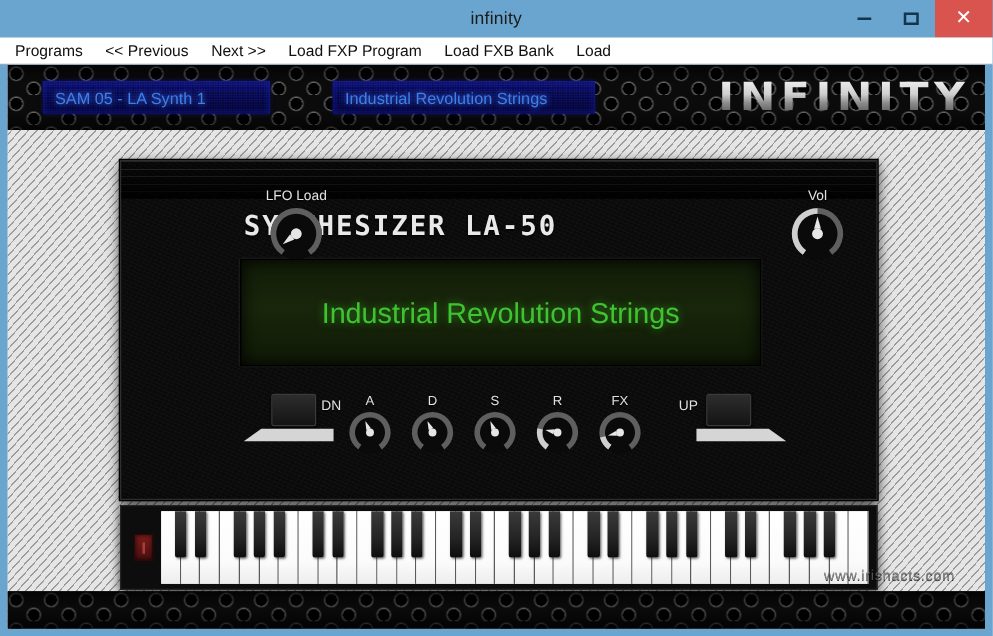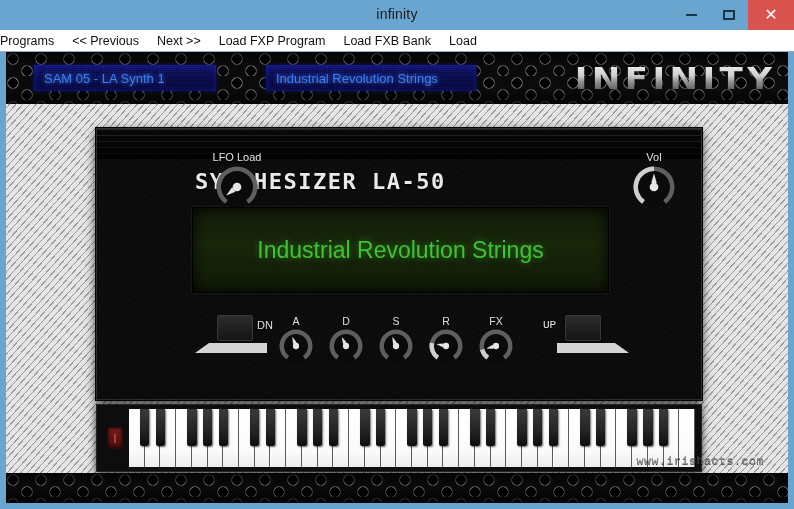--- a/index.html
+++ b/index.html
@@ -33,21 +33,21 @@
   #btn-max{right:46px;width:38px;}
   #btn-close{right:0;width:46px;background:#d9534f;color:#fff;font-size:16px;}
   .glyph-min{display:block;width:11px;height:2px;background:#13354d;}
   .glyph-max{display:block;width:12px;height:10px;border:2px solid #13354d;box-sizing:border-box;}
 
   
   #menubar{
     position:absolute;left:0;top:30px;width:794px;height:22px;
     background:#ffffff;border-bottom:1px solid #9ab;
     display:flex;align-items:center;
-    padding-left:0;box-sizing:border-box;
+    padding-left:12px;box-sizing:border-box;
   }
   .menu-item{
     font-size:12.5px;color:#101010;margin-right:18px;white-space:nowrap;
     cursor:default;
   }
 
   
   #plugin{
     position:absolute;left:6px;top:52px;width:782px;height:451px;
     background:#e5e5e5;
@@ -214,21 +214,21 @@
   }
   #updn-dn .sqbtn{left:22px;}
   #updn-up .sqbtn{left:16px;}
   #updn-dn .wedge{left:0;}
   #updn-up .wedge{left:8px;}
   .updn .updn-text{
     position:absolute;top:4px;font-size:11px;color:#e2e2e2;
     text-shadow:0 1px 1px #000;
   }
   #updn-dn .updn-text{left:62px;}
-  #updn-up .updn-text{left:-6px;font-family:Liberation Mono, monospace;}
+  #updn-up .updn-text{left:-6px;}
 
   
   #keyboard-wrap{
     position:absolute;left:90px;top:352px;width:604px;height:66px;
     background:#0d0d0d;border:1px solid #242424;
     box-shadow:0 2px 8px rgba(0,0,0,.8);
     overflow:hidden;
   }
   #midi-led{
     position:absolute;left:10px;top:22px;width:14px;height:20px;
@@ -256,21 +256,20 @@
     border-radius:0 0 2px 2px;
     box-shadow:1px 1px 2px rgba(0,0,0,.6);
     z-index:3;
   }
 
   
   #watermark{
     position:absolute;right:24px;bottom:36px;
     font-size:11.5px;color:#6a6a6a;opacity:.75;letter-spacing:.6px;
     text-shadow:0 1px 0 #000;
-    font-family:Liberation Mono, monospace;
   }
 </style>
 </head>
 <body>
 
 <div id="window">
 
   <div id="titlebar">
     <div id="title-text">infinity</div>
     <div class="wbtn" id="btn-min">

